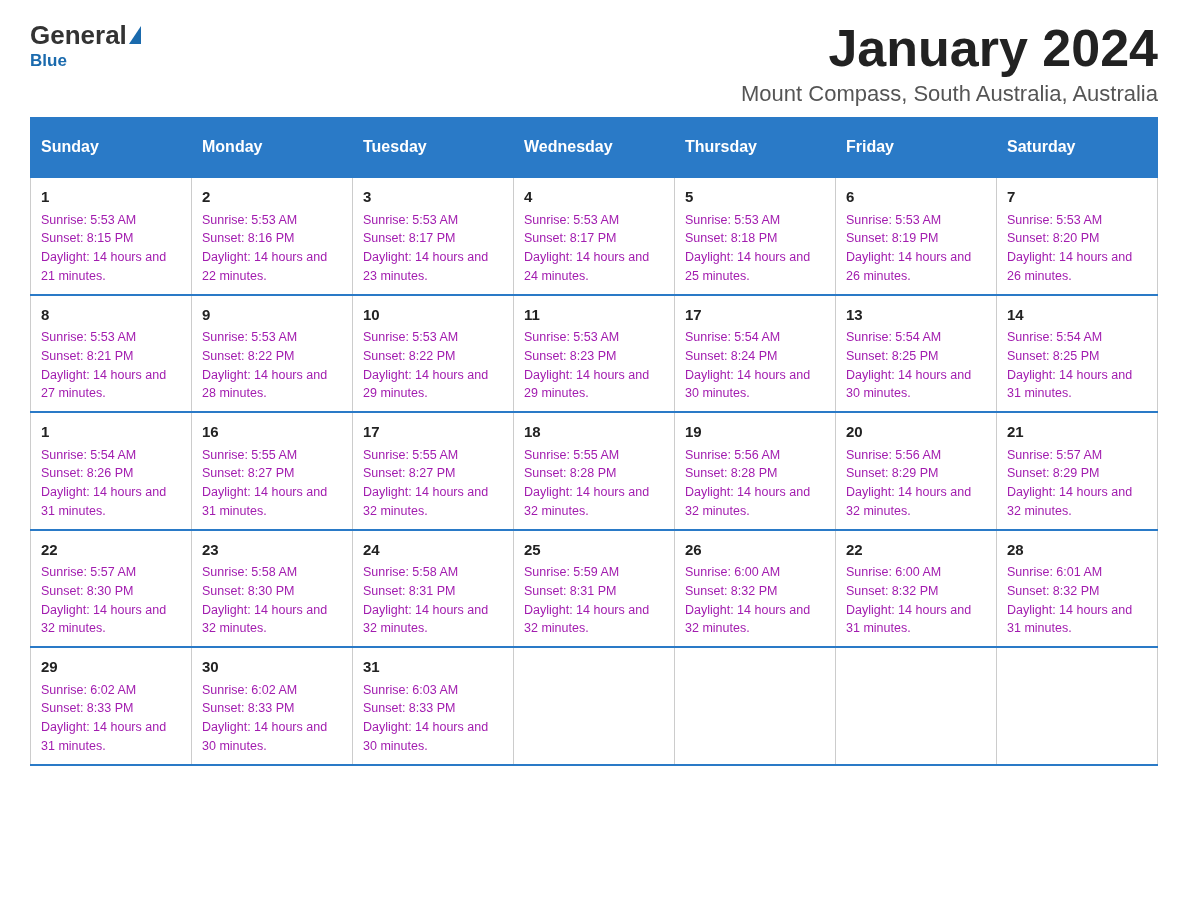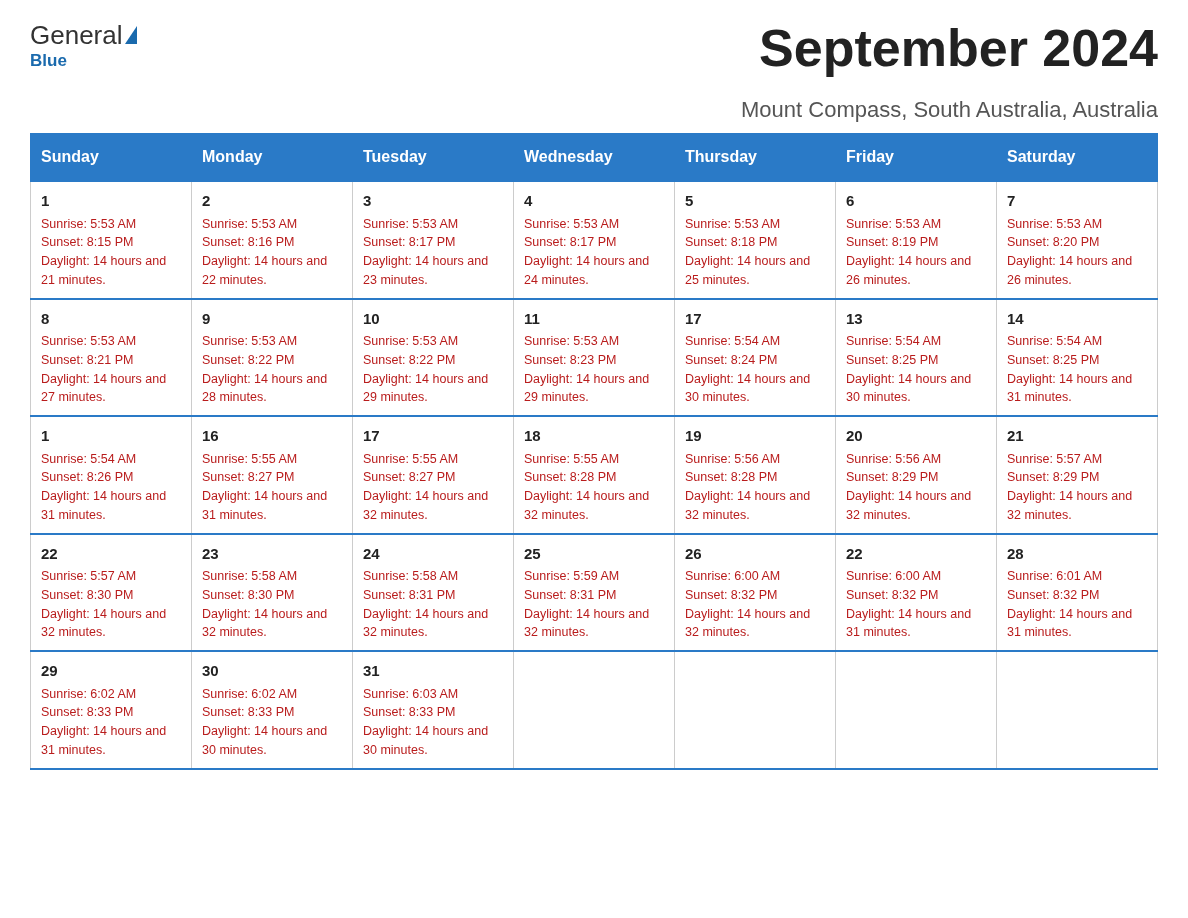--- a/index.html
+++ b/index.html
@@ -21,21 +21,21 @@
       display: flex;
       flex-direction: column;
       align-items: flex-start;
     }
     .logo-text {
       display: flex;
       align-items: center;
     }
     .logo-general {
       font-size: 26px;
-      font-weight: normal;
+      font-weight: bold;
       color: #333;
     }
     .logo-blue {
       font-size: 17px;
       font-weight: bold;
       color: #1a6aad;
     }
     .logo-triangle {
       width: 0;
       height: 0;
@@ -49,54 +49,54 @@
     }
     .month-title {
       font-size: 52px;
       font-weight: bold;
       color: #222;
       line-height: 1.1;
     }
     .location-title {
       font-size: 22px;
       color: #555;
-      margin-top: 20px;
+      margin-top: 4px;
     }
     .calendar-table {
       width: 100%;
       border-collapse: collapse;
       margin-top: 10px;
     }
     .calendar-table th {
       background-color: #2a7ac7;
       color: #fff;
       font-size: 16px;
       font-weight: bold;
-      padding: 14px 10px;
+      padding: 20px 10px;
       text-align: left;
       border: 1px solid #2a7ac7;
       margin-top: 48px;
     }
     .calendar-table td {
       vertical-align: top;
       padding: 8px 10px;
       border: 1px solid #ccc;
       font-size: 13px;
       line-height: 1.5;
       width: calc(100% / 7);
       min-height: 90px;
     }
     .day-number {
       font-size: 15px;
       font-weight: bold;
       color: #222;
       margin-bottom: 2px;
     }
     .day-info {
-      color: #b91c1c;
+      color: #a21caf;
       font-size: 12.5px;
     }
     .calendar-table tr td {
       background: #fff;
     }
     .calendar-table tr:last-child td {
       border-bottom: 2px solid #2a7ac7;
     }
     .calendar-table tbody tr td:first-child {
       border-left: 1px solid #ccc;
@@ -114,21 +114,21 @@
 
 <div class="header-area">
   <div class="logo">
     <div class="logo-text">
       <span class="logo-general">General</span>
       <div class="logo-triangle"></div>
     </div>
     <span class="logo-blue">Blue</span>
   </div>
   <div class="title-area">
-    <div class="month-title">September 2024</div>
+    <div class="month-title">January 2024</div>
     <div class="location-title">Mount Compass, South Australia, Australia</div>
   </div>
 </div>
 
 <table class="calendar-table">
   <thead>
     <tr>
 
     <th>Sunday</th>
         <th>Monday</th>

